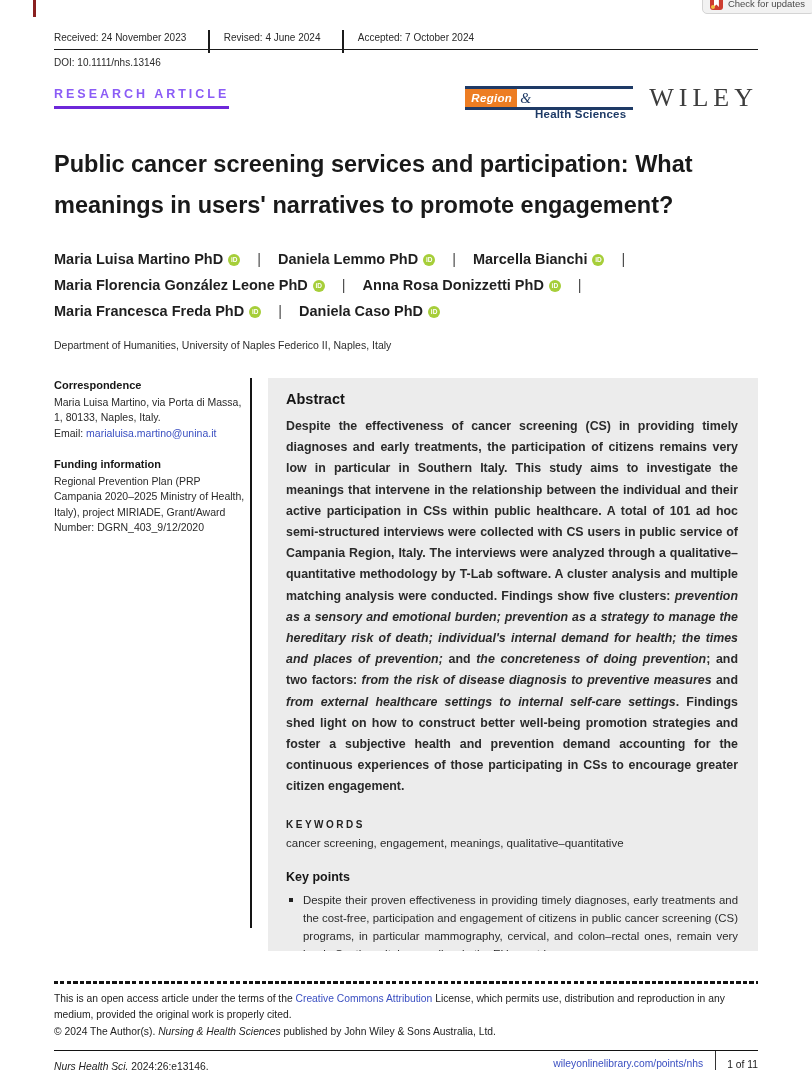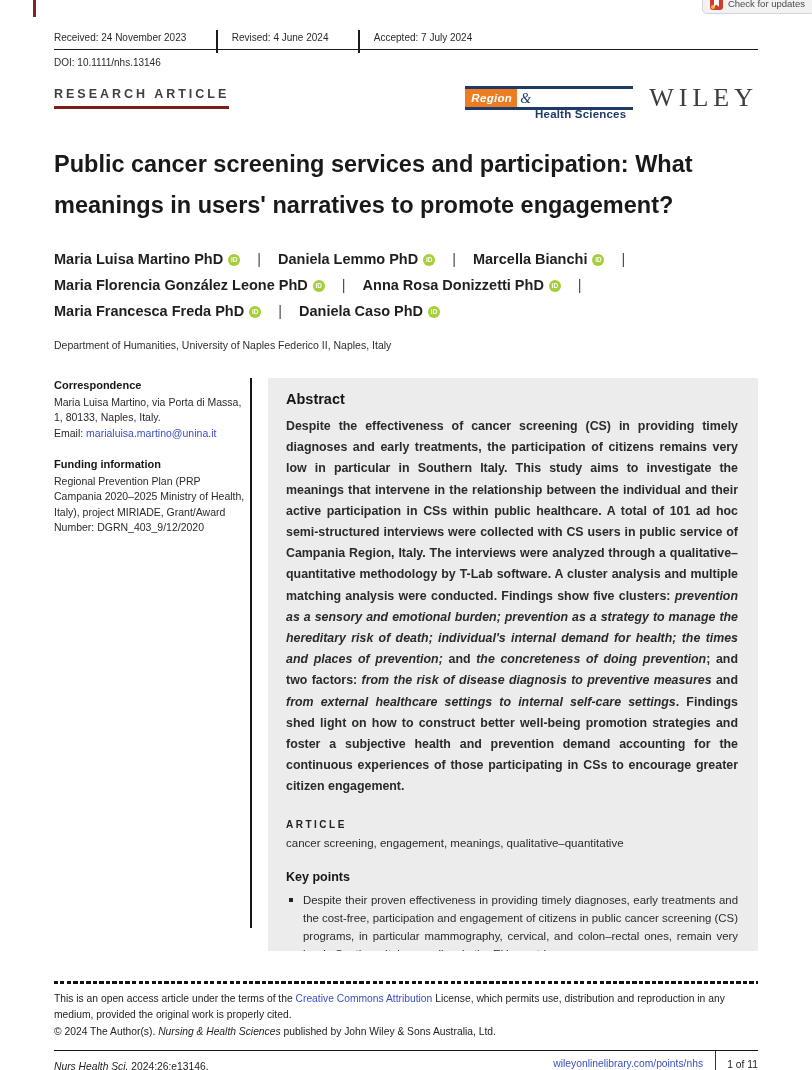--- a/index.html
+++ b/index.html
@@ -20,29 +20,29 @@
   .cfu-icon::before { content:""; position:absolute; left:4px; top:2px; width:5px; height:8px;
     background:#fff; clip-path:polygon(0 0,100% 0,100% 100%,50% 68%,0 100%); }
   .cfu-icon::after { content:""; position:absolute; left:1px; bottom:1px; width:4.5px; height:4.5px;
     border-radius:50%; background:#f2c040; }
 
   .content { padding:30px 54px 0 54px; position:relative; }
 
   
   .recv-row { display:flex; align-items:flex-start; border-bottom:1.6px solid #1b1b1b;
     font-size:10px; color:#2a2a2a; }
-  .recv-cell { padding:2px 30px 6px 0; }
+  .recv-cell { padding:2px 22px 6px 0; }
   .recv-div { width:1.4px; align-self:stretch; background:#1b1b1b; margin:0 14px -4px 0; }
 
   .doi-line { margin-top:7px; font-size:10px; color:#2a2a2a; }
 
   
   .logo-row { margin-top:15px; display:flex; justify-content:space-between; align-items:center; }
-  .article-type { font-size:12.5px; font-weight:700; letter-spacing:3px; color:#404040;
-    border-bottom:3px solid #7f1d1d; padding-bottom:5px; }
+  .article-type { font-size:12.5px; font-weight:700; letter-spacing:3px; color:#8b5cf6;
+    border-bottom:3px solid #6d28d9; padding-bottom:5px; }
   .logos { display:flex; align-items:center; gap:16px; }
   .jlogo { display:flex; align-items:stretch; border-top:3px solid #1e3a66; border-bottom:3px solid #1e3a66;
     height:24px; }
   .jlogo .logo-orange { background:#ed7d23; color:#fff; font-weight:700; font-style:italic;
     font-size:11.5px; padding:3px 5px 0 6px; letter-spacing:0.3px; }
   .jlogo .logo-amp { font-family:"Liberation Serif","DejaVu Serif",serif; font-style:italic;
     color:#1e3a66; font-size:14px; padding:2px 3px 0 3px; }
   .jlogo .logo-rest { color:#1e3a66; font-weight:700; font-size:11.5px; padding:19px 7px 0 1px;
     letter-spacing:0.2px; }
   .wiley { font-family:"Liberation Serif","DejaVu Serif",serif; font-size:26px; letter-spacing:5px;
@@ -109,21 +109,21 @@
   <div class="cfu-badge">
     <span class="cfu-icon"></span>
     <span>Check for updates</span>
   </div>
 
   <div class="recv-row">
     <div class="recv-cell">Received: 24 November 2023</div>
     <div class="recv-div"></div>
     <div class="recv-cell">Revised: 4 June 2024</div>
     <div class="recv-div"></div>
-    <div class="recv-cell">Accepted: 7 July 2024</div>
+    <div class="recv-cell">Accepted: 7 October 2024</div>
   </div>
 
   <div class="doi-line">DOI: 10.1111/nhs.13146</div>
 
   <div class="logo-row">
     <div class="article-type">RESEARCH ARTICLE</div>
     <div class="logos">
       <div class="jlogo">
         <span class="logo-orange">Region</span>
         <span class="logo-amp">&amp;</span>
@@ -163,21 +163,21 @@
       </div>
     </div>
 
     <div class="vrule"></div>
 
     <div class="abstract-box">
       <h3>Abstract</h3>
       <p class="abstract-text"><span>Despite the effectiveness of cancer screening (CS) in providing timely diagnoses and early treatments, the participation of citizens remains very low in particular in Southern Italy. This study aims to investigate the meanings that intervene in the relationship between the individual and their active participation in CSs within public healthcare. A total of 101 ad hoc semi-structured interviews were collected with CS users in public service of Campania Region, Italy. The interviews were analyzed through a qualitative–quantitative methodology by T-Lab software. A cluster analysis and multiple matching analysis were conducted. Findings show five clusters: </span><em>prevention as a sensory and emotional burden; prevention as a strategy to manage the hereditary risk of death; individual's internal demand for health; the times and places of prevention;</em><span> and </span><em>the concreteness of doing prevention</em><span>; and two factors: </span><em>from the risk of disease diagnosis to preventive measures</em><span> and </span><em>from external healthcare settings to internal self-care settings</em><span>. Findings shed light on how to construct better well-being promotion strategies and foster a subjective health and prevention demand accounting for the continuous experiences of those participating in CSs to encourage greater citizen engagement.</span></p>
 
       <div class="kw-block">
-        <div class="kw-head">ARTICLE</div>
+        <div class="kw-head">KEYWORDS</div>
         <div class="kw-text">cancer screening, engagement, meanings, qualitative–quantitative</div>
       </div>
 
       <div class="kp-block">
         <div class="kp-head">Key points</div>
         <ul class="kp-list">
           <li>Despite their proven effectiveness in providing timely diagnoses, early treatments and the cost-free, participation and engagement of citizens in public cancer screening (CS) programs, in particular mammography, cervical, and colon–rectal ones, remain very low in Southern Italy as well as in the EU countries.</li>
           <li>Citizens' construction of decision-making to participate in CSs does not only depend on the accessibility of public health service but also on the meaning construction of individual self-engagement in CSs as a health practice. Results show how participation in CSs does not</li>
         </ul>
       </div>

